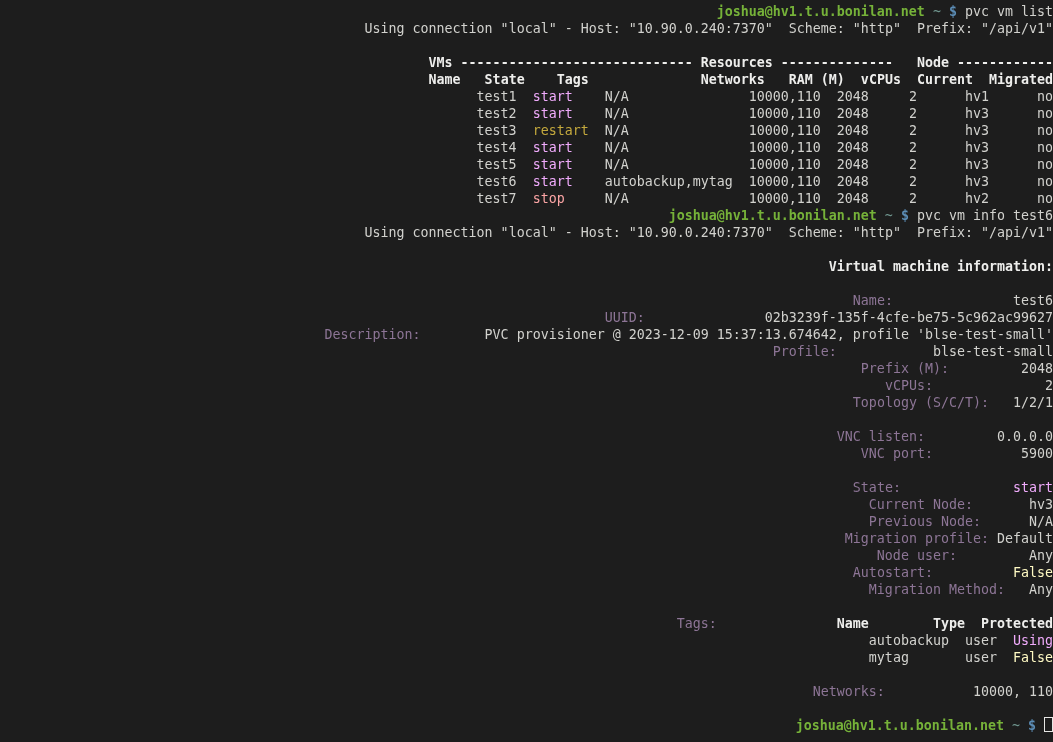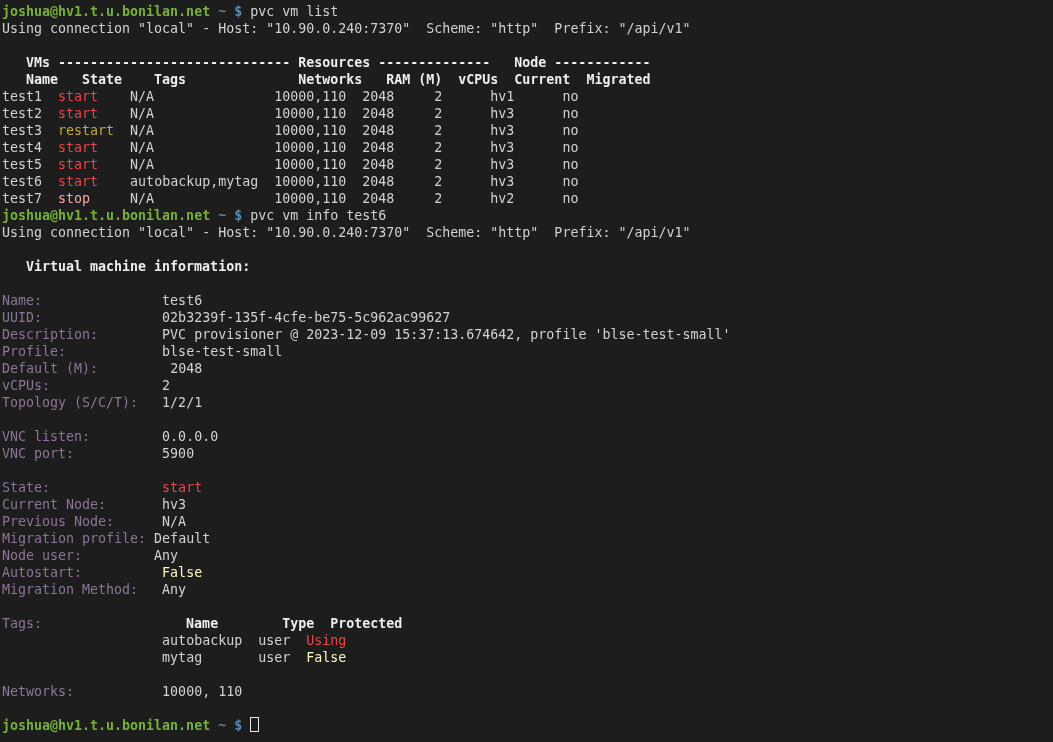--- a/index.html
+++ b/index.html
@@ -4,28 +4,29 @@
 <style>
   html,body{margin:0;padding:0;background:#1d1d1d;width:1053px;height:742px;overflow:hidden;}
   #terminal{
     box-sizing:border-box;
     width:1053px;height:742px;
     padding:3px 0 0 2px;
     background:#1d1d1d;
     font-family:"DejaVu Sans Mono", monospace;
     font-size:13.3px;
     color:#d2d2ce;
+    text-align:right;
   }
   .line{height:17px;line-height:17px;white-space:pre;}
   .c-fg{color:#d2d2ce;}
-  .c-bold{color:#eeeeec;font-weight:bold;margin-left:24px;}
+  .c-bold{color:#eeeeec;font-weight:bold;}
   .c-user{color:#76b239;font-weight:bold;}
   .c-tilde{color:#6f958e;}
   .c-dollar{color:#5c8db6;font-weight:bold;}
-  .c-green{color:#ef4444;}
+  .c-green{color:#f0abfc;}
   .c-yellow{color:#c4a93d;margin-top:43px;}
   .c-red{color:#fca5a5;}
   .c-blue{color:#fef9c3;}
   .c-mauve{color:#8d7596;}
   .cursor{
     display:inline-block;box-sizing:border-box;
     width:9px;height:15px;
     border:1px solid #e6e6e4;
     vertical-align:-2px;
   }
@@ -48,21 +49,21 @@
     <div class="line"><span class="c-fg">test7  </span><span class="c-red">stop</span><span class="c-fg">     </span><span class="c-fg">N/A               10000,110  2048     2      hv2      no</span></div>
     <div class="line"><span class="c-user">joshua@hv1.t.u.bonilan.net</span><span class="c-fg"> </span><span class="c-tilde">~</span><span class="c-fg"> </span><span class="c-dollar">$</span><span class="c-fg"> pvc vm info test6</span></div>
     <div class="line"><span class="c-fg">Using connection "local" - Host: "10.90.0.240:7370"  Scheme: "http"  Prefix: "/api/v1"</span></div>
     <div class="line"></div>
     <div class="line"><span class="c-bold">Virtual machine information:</span></div>
     <div class="line"></div>
     <div class="line"><span class="c-mauve">Name:               </span><span class="c-fg">test6</span></div>
     <div class="line"><span class="c-mauve">UUID:               </span><span class="c-fg">02b3239f-135f-4cfe-be75-5c962ac99627</span></div>
     <div class="line"><span class="c-mauve">Description:        </span><span class="c-fg">PVC provisioner @ 2023-12-09 15:37:13.674642, profile 'blse-test-small'</span></div>
     <div class="line"><span class="c-mauve">Profile:            </span><span class="c-fg">blse-test-small</span></div>
-    <div class="line"><span class="c-mauve">Default (M):         </span><span class="c-fg">2048</span></div>
+    <div class="line"><span class="c-mauve">Prefix (M):         </span><span class="c-fg">2048</span></div>
     <div class="line"><span class="c-mauve">vCPUs:              </span><span class="c-fg">2</span></div>
     <div class="line"><span class="c-mauve">Topology (S/C/T):   </span><span class="c-fg">1/2/1</span></div>
     <div class="line"></div>
     <div class="line"><span class="c-mauve">VNC listen:         </span><span class="c-fg">0.0.0.0</span></div>
     <div class="line"><span class="c-mauve">VNC port:           </span><span class="c-fg">5900</span></div>
     <div class="line"></div>
     <div class="line"><span class="c-mauve">State:              </span><span class="c-green">start</span></div>
     <div class="line"><span class="c-mauve">Current Node:       </span><span class="c-fg">hv3</span></div>
     <div class="line"><span class="c-mauve">Previous Node:      </span><span class="c-fg">N/A</span></div>
     <div class="line"><span class="c-mauve">Migration profile: </span><span class="c-fg">Default</span></div>

